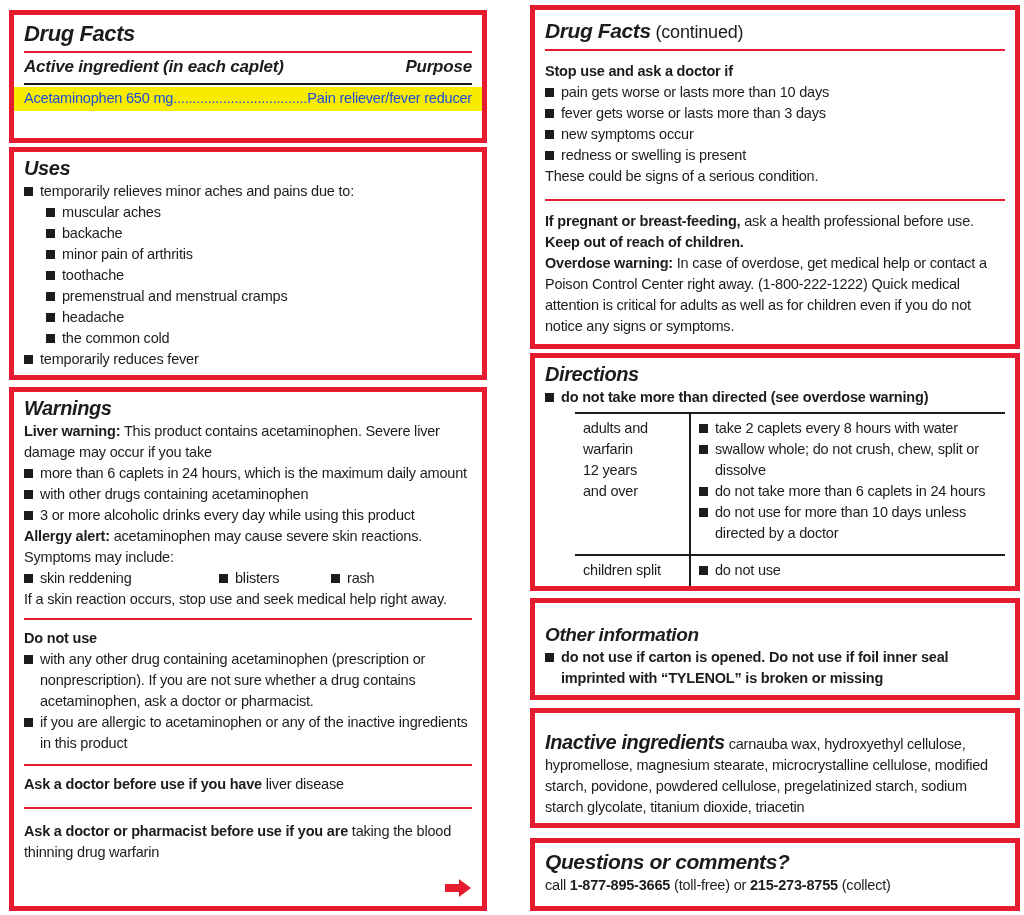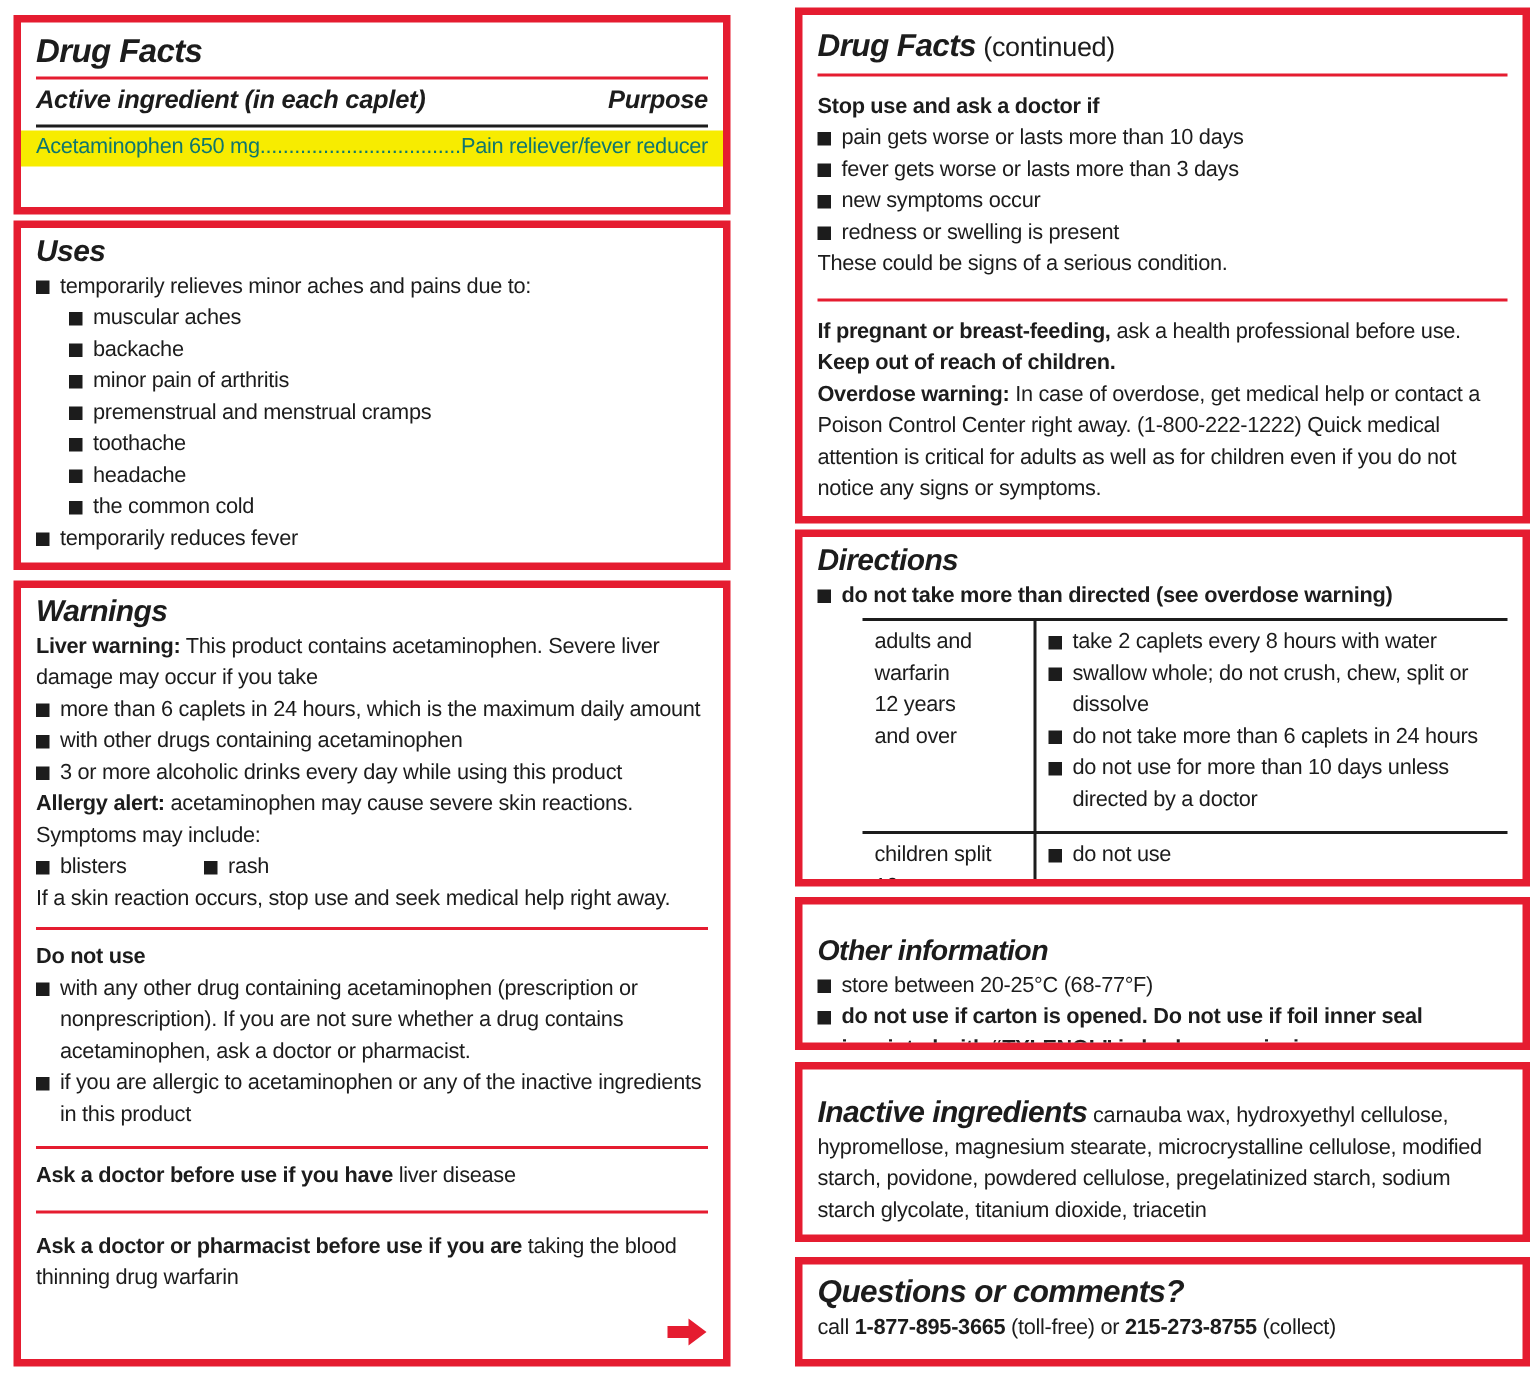--- a/index.html
+++ b/index.html
@@ -34,21 +34,21 @@
   .bullet{display:flex;align-items:flex-start;}
   .sq{flex:none;width:9px;height:9px;background:var(--ink);margin:6px 7px 0 0;}
   .bullet>.txt{flex:1;}
   .indent{margin-left:22px;}
   .inline-bullets{display:flex;}
   .inline-bullets .bullet{flex:none;}
   .symw1{width:195px;}
   .symw2{width:112px;}
   
   .ai-head{display:flex;justify-content:space-between;font-style:italic;font-weight:bold;font-size:17px;line-height:24px;margin-top:2px;}
-  .hl-row{background:var(--yellow);display:flex;align-items:baseline;padding:1px 10px 2px 10px;margin:0 0 6px 0;color:#0f766e;}
+  .hl-row{background:var(--yellow);display:flex;align-items:baseline;padding:1px 10px 2px 10px;margin:0 0 6px 0;color:#1d4ed8;}
   .hl-dots{flex:1;overflow:hidden;white-space:nowrap;}
   
   .dir-table{margin-left:30px;border-top:2px solid var(--ink);margin-top:4px;}
   .dir-row{display:flex;}
   .dir-row + .dir-row{border-top:2px solid var(--ink);}
   .dir-age{flex:none;width:102px;border-right:2px solid var(--ink);padding:4px 4px 10px 8px;}
   .dir-instr{flex:1;padding:4px 0 10px 8px;}
   .arrow-holder{position:absolute;right:10px;bottom:8px;width:28px;height:20px;}
   .questions-title{font-style:italic;font-weight:bold;font-size:21px;line-height:26px;letter-spacing:-0.4px;}
   .inactive-title{font-style:italic;font-weight:bold;font-size:20px;letter-spacing:-0.4px;}
@@ -88,25 +88,25 @@
       <div class="bullet indent">
           <span class="sq"></span>
           <span class="txt">backache</span>
         </div>
       <div class="bullet indent">
           <span class="sq"></span>
           <span class="txt">minor pain of arthritis</span>
         </div>
       <div class="bullet indent">
           <span class="sq"></span>
+          <span class="txt">toothache</span>
+        </div>
+      <div class="bullet indent">
+          <span class="sq"></span>
           <span class="txt">premenstrual and menstrual cramps</span>
-        </div>
-      <div class="bullet indent">
-          <span class="sq"></span>
-          <span class="txt">toothache</span>
         </div>
       <div class="bullet indent">
           <span class="sq"></span>
           <span class="txt">headache</span>
         </div>
       <div class="bullet indent">
           <span class="sq"></span>
           <span class="txt">the common cold</span>
         </div>
       <div class="bullet">
@@ -129,20 +129,24 @@
           <span class="txt">with other drugs containing acetaminophen</span>
         </div>
       <div class="bullet">
           <span class="sq"></span>
           <span class="txt">3 or more alcoholic drinks every day while using this product</span>
         </div>
       <div>
         <span class="b">Allergy alert:</span><span> acetaminophen may cause severe skin reactions. Symptoms may include:</span>
       </div>
       <div class="inline-bullets">
+        <div class="bullet symw1">
+            <span class="sq"></span>
+            <span class="txt">skin reddening</span>
+          </div>
         <div class="bullet symw2">
             <span class="sq"></span>
             <span class="txt">blisters</span>
           </div>
         <div class="bullet">
             <span class="sq"></span>
             <span class="txt">rash</span>
           </div>
       </div>
       <div>If a skin reaction occurs, stop use and seek medical help right away.</div>
@@ -261,24 +265,20 @@
                 <span class="sq"></span>
                 <span class="txt">do not use</span>
               </div>
           </div>
         </div>
       </div>
     </div>
 
     <div class="rbox" style="margin-top:7px;height:102px;">
       <div class="sec-title" style="font-size:19px;line-height:24px;margin-top:17px;">Other information</div>
-      <div class="bullet">
-          <span class="sq"></span>
-          <span class="txt">store between 20-25°C (68-77°F)</span>
-        </div>
       <div class="bullet b">
           <span class="sq"></span>
           <span class="txt">do not use if carton is opened. Do not use if foil inner seal imprinted with “TYLENOL” is broken or missing</span>
         </div>
     </div>
 
     <div class="rbox" style="margin-top:8px;height:120px;">
       <div style="margin-top:16px;">
         <span class="inactive-title">Inactive ingredients</span><span>  carnauba wax, hydroxyethyl cellulose, hypromellose, magnesium stearate, microcrystalline cellulose, modified starch, povidone, powdered cellulose, pregelatinized starch, sodium starch glycolate, titanium dioxide, triacetin</span>
       </div>

